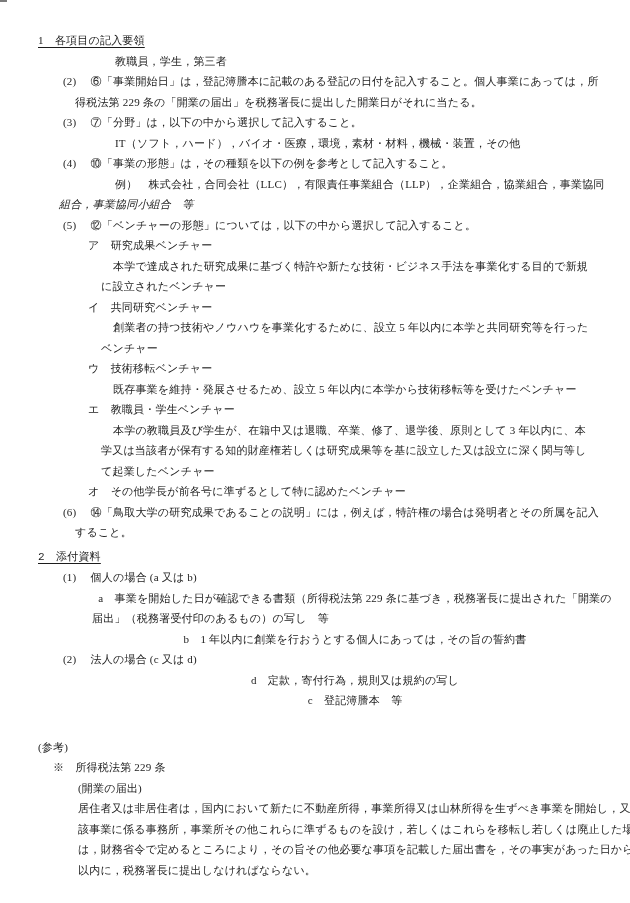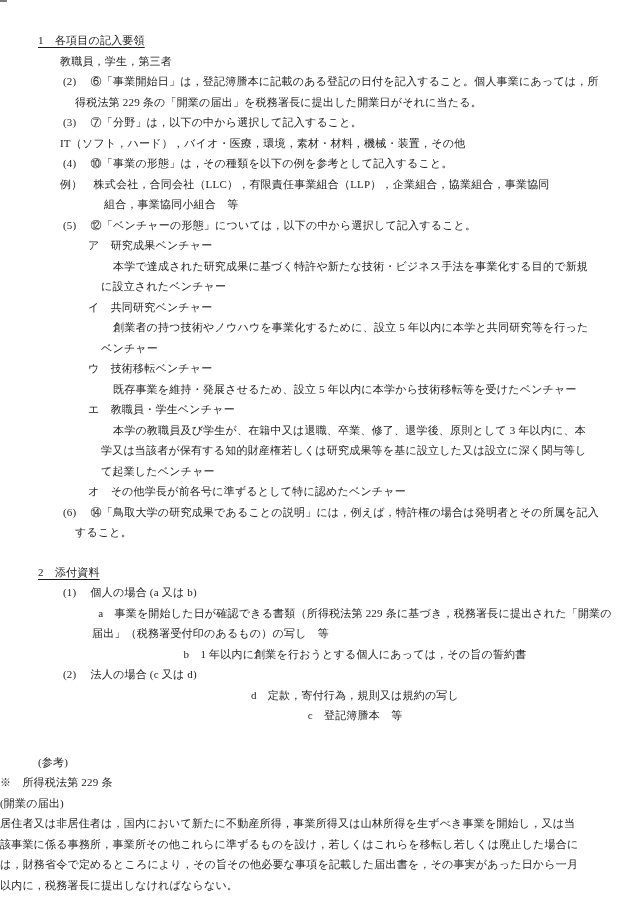--- a/index.html
+++ b/index.html
@@ -33,33 +33,33 @@
   }
   .line {
     font-size: 11px;
     line-height: 20.5px;
     height: 20.5px;
     white-space: pre;
     letter-spacing: 0.2px;
   }
   
   .h    { margin-left: 38px;  text-decoration: underline; text-underline-offset: 3px; }
-  .gapb { margin-top: 19px; }
+  .gapb { margin-top: 4px; font-family: Liberation Mono, monospace; }
   .i1   { margin-left: 63px;  }   
   .w1   { margin-left: 75px;  }   
-  .c1   { margin-left: 60px; }   
-  .w2   { margin-left: 104px; }   
+  .c1   { margin-left: 115px; }   
+  .w2   { margin-left: 59px; font-style: italic; }   
   .k    { margin-left: 88px;  }   
   .d1   { margin-left: 113px; }   
   .d2   { margin-left: 101px; }   
   .a1   { margin-left: 80px; text-align: center;  }   
   .aw   { margin-left: 92px;  }   
   .ref  { margin-left: 38px; margin-top: 26px;  }   
-  .kome {  }   
-  .p1   {  }   
+  .kome { margin-left: 53px;  }   
+  .p1   { margin-left: 78px;  }   
 </style>
 </head>
 <body>
 
 <div class="page">
   <div class="artifact"></div>
   <div id="doc">
       <div class="line h">1　各項目の記入要領</div>
       <div class="line c1">教職員，学生，第三者</div>
       <div class="line i1">(2)　 ⑥「事業開始日」は，登記簿謄本に記載のある登記の日付を記入すること。個人事業にあっては，所</div>

